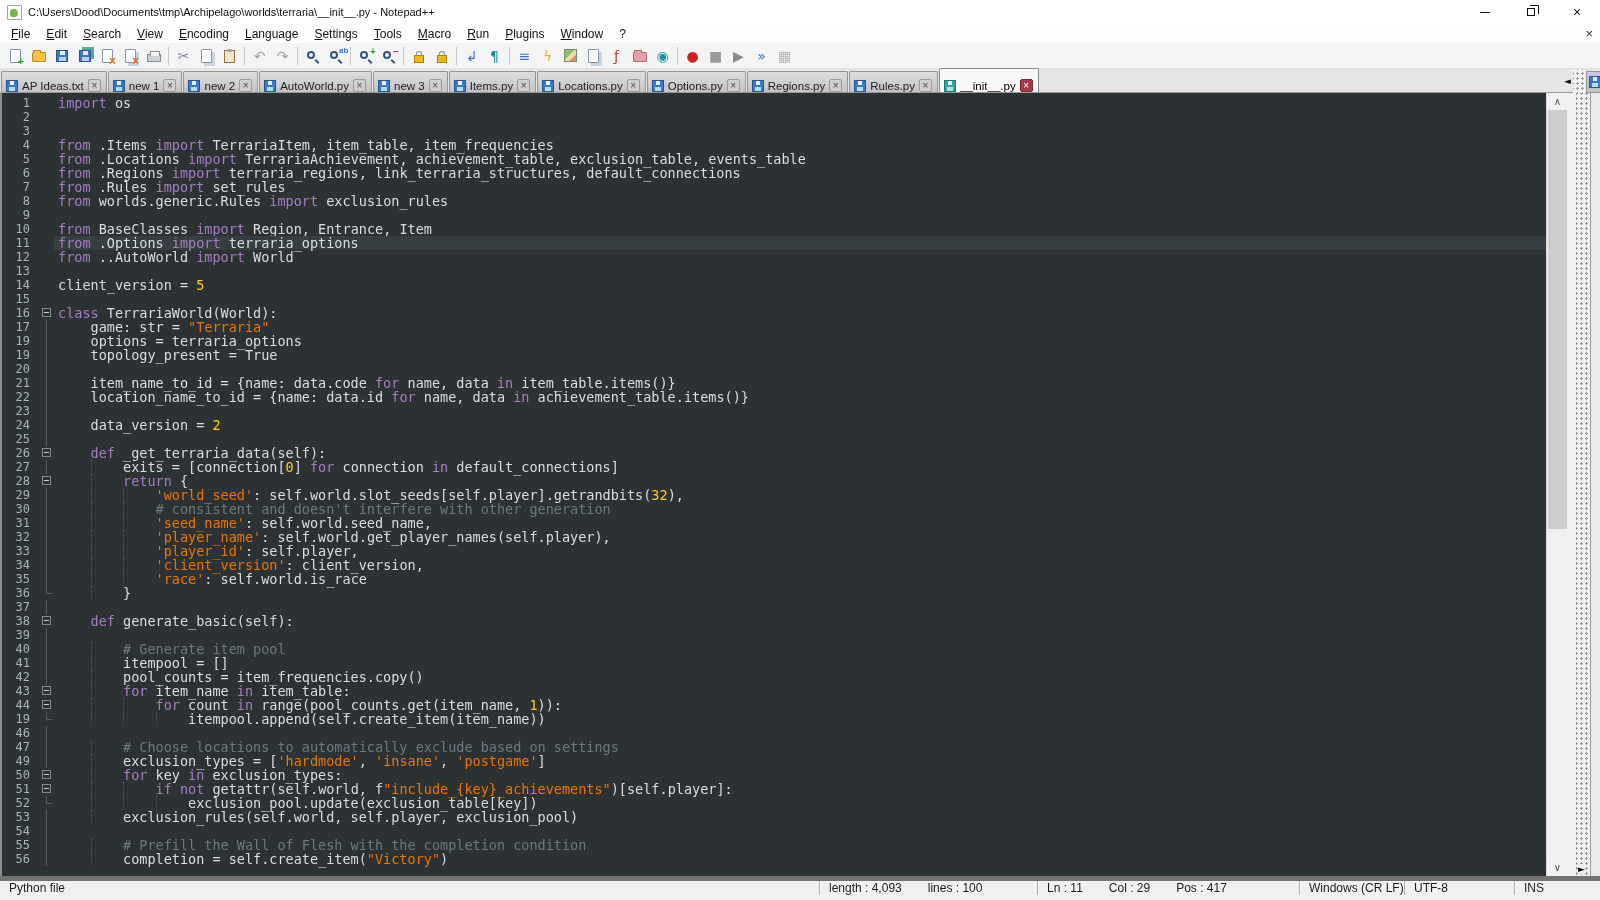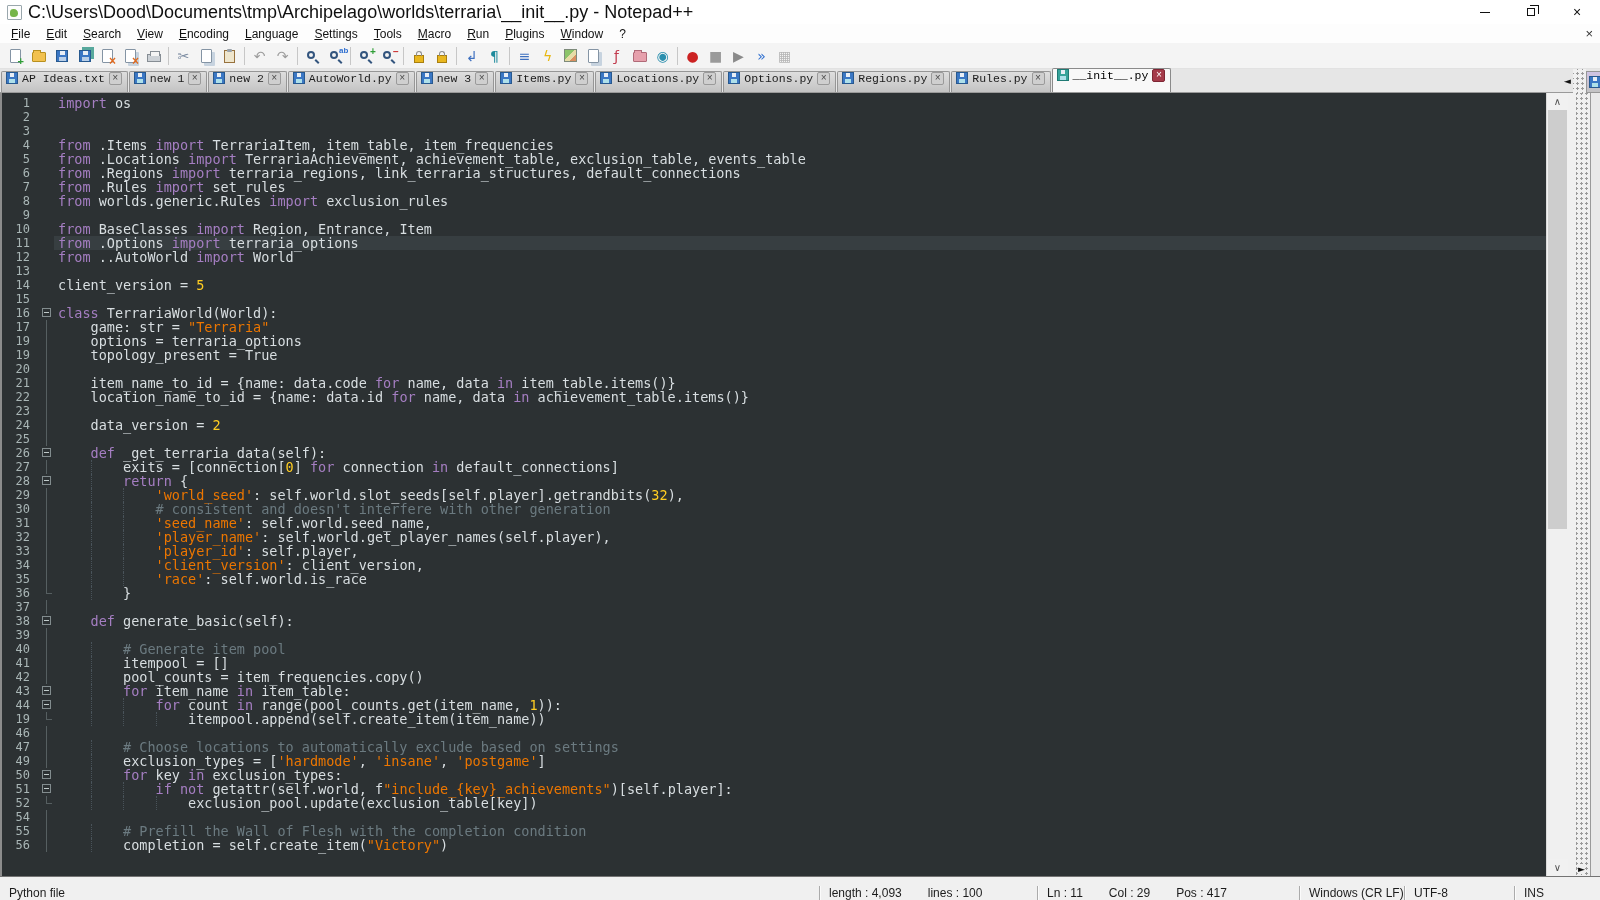--- a/index.html
+++ b/index.html
@@ -9,21 +9,21 @@
   }
   *{margin:0;padding:0;box-sizing:border-box;}
   html,body{width:1600px;height:900px;overflow:hidden;}
   body{font-family:"Liberation Sans",sans-serif;font-size:12px;background:#fff;cursor:default;}
   .win{width:1600px;height:900px;display:flex;flex-direction:column;}
 
   
   .titlebar{height:24px;background:#fff;display:flex;align-items:center;flex:0 0 auto;}
   .applogo{width:15px;height:15px;margin:0 6px 0 7px;background:#fdfdfd;border:1px solid #9aa7ad;position:relative;border-radius:1px;}
   .applogo::after{content:"";position:absolute;left:2px;top:3px;width:8px;height:8px;background:#76b549;border-radius:45% 55% 50% 40%;}
-  .titletext{color:#101010;font-size:18px;white-space:nowrap;}
+  .titletext{color:#101010;font-size:11px;white-space:nowrap;}
   .winbtns{margin-left:auto;display:flex;height:100%;}
   .wbtn{width:46px;height:100%;display:flex;align-items:center;justify-content:center;color:#111;}
   .wbtn .min{width:10px;height:1px;background:#111;display:block;}
   .wbtn .restore{width:8px;height:8px;border:1px solid #111;position:relative;display:block;background:#fff;}
   .wbtn .restore::before{content:"";position:absolute;left:2px;top:-4px;width:8px;height:8px;border:1px solid #111;border-left:none;border-bottom:none;}
   .wbtn.close-b{font-size:14px;}
 
   
   .menubar{height:19px;background:#fdfdfd;display:flex;align-items:center;padding-left:3px;position:relative;flex:0 0 auto;}
   .menu-item{padding:1px 8px;color:#111;white-space:pre;}
@@ -56,21 +56,21 @@
   .sh-mag::after{content:"";position:absolute;width:2px;height:5px;background:#33557e;left:7px;top:6px;transform:rotate(-45deg);}
   .sh-mag.plus::before{content:"+";position:absolute;left:8px;top:-7px;color:#2f9e36;font-weight:bold;font-size:10px;}
   .sh-mag.minus::before{content:"−";position:absolute;left:8px;top:-7px;color:#cc3333;font-weight:bold;font-size:10px;}
   .sh-mag.ab::before{content:"ab";position:absolute;left:7px;top:-7px;color:#2f6fd0;font-size:8px;font-weight:bold;}
   .sh-lock{width:10px;height:8px;background:#e9b71f;border:1px solid #a87f10;margin-top:6px;position:relative;}
   .sh-lock::before{content:"";position:absolute;top:-5px;left:1px;width:4px;height:4px;border:1.5px solid #8e8e8e;border-bottom:none;border-radius:4px 4px 0 0;}
   .sh-map{width:13px;height:13px;border:1px solid #7d8a7a;background:linear-gradient(135deg,#8cc46a 0 45%,#e6dca6 45% 70%,#d98f5f 70% 100%);}
 
   
   .tabbar{height:24px;background:#e6e6e6;display:flex;align-items:flex-end;border-bottom:1px solid #9a9a9a;position:relative;flex:0 0 auto;}
-  .tab{height:21px;margin-top:3px;display:flex;align-items:flex-start;gap:4px;padding:0 5px 0 4px;background:linear-gradient(#dedede,#c3c3c3);border:1px solid #969696;border-bottom:none;border-radius:2px 2px 0 0;margin-left:1px;font-family:Liberation Mono, monospace;}
+  .tab{height:21px;margin-top:3px;display:flex;align-items:flex-end;gap:4px;padding:0 5px 0 4px;background:linear-gradient(#dedede,#c3c3c3);border:1px solid #969696;border-bottom:none;border-radius:2px 2px 0 0;margin-left:1px;}
   .tab.active{height:24px;margin-top:0;background:#f8f8f8;border-color:#8a8a8a;}
   .tab-label{font-size:11.5px;color:#1c1c1c;white-space:pre;}
   .tab.active .tab-label{color:#000;}
   .tfloppy{width:12px;height:12px;background:#3b77c4;border:1px solid #27598f;position:relative;flex:0 0 auto;}
   .tfloppy::before{content:"";position:absolute;top:0;left:3px;width:4px;height:4px;background:#e8eef5;}
   .tfloppy::after{content:"";position:absolute;bottom:0;left:2px;width:6px;height:4px;background:#aee0ea;}
   .tab.active .tfloppy{background:#37a39a;border-color:#1f7a74;}
   .tab-close{width:13px;height:13px;display:flex;align-items:center;justify-content:center;font-size:10px;color:#4a4a4a;background:#cfcfcf;border:1px solid #9a9a9a;border-radius:2px;line-height:1;}
   .tab.active .tab-close{background:var(--active-tab-close-bg);border-color:#7e2634;color:#fff;}
   .tab-right{position:absolute;right:0;top:0;height:24px;display:flex;align-items:center;}
@@ -102,21 +102,21 @@
   .vscroll{width:22px;flex:0 0 auto;background:#f0f0f0;display:flex;flex-direction:column;border-left:1px solid #dadada;}
   .sarrow{height:17px;background:#f1f1f1;color:#505050;display:flex;align-items:center;justify-content:center;font-size:10px;font-family:"DejaVu Sans",sans-serif;flex:0 0 auto;}
   .strack{flex:1 1 auto;position:relative;}
   .sthumb{position:absolute;top:0;left:1px;right:1px;height:56%;background:#cdcdcd;}
   .dockgap{width:8px;background:#f0f0f0;flex:0 0 auto;}
   .splitter{width:14px;flex:0 0 auto;background:#f0f0f0;background-image:radial-gradient(#9a9a9a 1px,transparent 1.2px);background-size:5px 5px;background-position:3px 3px;position:relative;}
   .split-btm{position:absolute;bottom:2px;left:2px;color:#111;font-size:9px;font-family:"DejaVu Sans",sans-serif;background:#f0f0f0;}
   .sliver{width:10px;flex:0 0 auto;background:#e9e9e9;border-left:1px solid #9a9a9a;}
 
   
-  .statusbar{height:24px;background:#f0f0f0;border-top:1px solid #737373;display:flex;align-items:flex-end;font-size:12px;color:#1c1c1c;flex:0 0 auto;}
+  .statusbar{height:24px;background:#f0f0f0;border-top:5px solid #737373;display:flex;align-items:flex-start;font-size:12px;color:#1c1c1c;flex:0 0 auto;}
   .sb-sec{display:flex;align-items:center;padding:0 9px;border-left:1px solid #ababab;box-shadow:inset 1px 0 #fbfbfb;white-space:pre;}
   .sb-sec:first-child{border-left:none;box-shadow:none;flex:1 1 auto;}
   .sb-gap{display:inline-block;width:26px;}
   .w-len{width:218px;}.w-pos{width:262px;}.w-eol{width:105px;}.w-enc{width:110px;}.w-ins{width:86px;}
 </style>
 </head>
 <body>
 
 <div class="win">
 
@@ -374,20 +374,21 @@
         <div class="row"><span class="ln">42</span><span class="fold f-m"></span><span class="code"><span class="tok-d">        pool_counts = item_frequencies.copy()</span><i class="guide" style="left: calc(4ch + 4px);"></i></span></div>
         <div class="row"><span class="ln">43</span><span class="fold"><i class="fbox"></i></span><span class="code"><span class="tok-d">        </span><span class="tok-k">for</span><span class="tok-d"> item_name </span><span class="tok-k">in</span><span class="tok-d"> item_table:</span><i class="guide" style="left: calc(4ch + 4px);"></i></span></div>
         <div class="row"><span class="ln">44</span><span class="fold"><i class="fbox"></i></span><span class="code"><span class="tok-d">            </span><span class="tok-k">for</span><span class="tok-d"> count </span><span class="tok-k">in</span><span class="tok-d"> range(pool_counts.get(item_name, </span><span class="tok-n">1</span><span class="tok-d">)):</span><i class="guide" style="left: calc(4ch + 4px);"></i><i class="guide" style="left: calc(8ch + 4px);"></i></span></div>
         <div class="row"><span class="ln">19</span><span class="fold f-e"></span><span class="code"><span class="tok-d">                itempool.append(self.create_item(item_name))</span><i class="guide" style="left: calc(4ch + 4px);"></i><i class="guide" style="left: calc(8ch + 4px);"></i><i class="guide" style="left: calc(12ch + 4px);"></i></span></div>
         <div class="row"><span class="ln">46</span><span class="fold f-m"></span><span class="code"></span></div>
         <div class="row"><span class="ln">47</span><span class="fold f-m"></span><span class="code"><span class="tok-d">        </span><span class="tok-c"># Choose locations to automatically exclude based on settings</span><i class="guide" style="left: calc(4ch + 4px);"></i></span></div>
         <div class="row"><span class="ln">49</span><span class="fold f-m"></span><span class="code"><span class="tok-d">        exclusion_types = [</span><span class="tok-s">'hardmode'</span><span class="tok-d">, </span><span class="tok-s">'insane'</span><span class="tok-d">, </span><span class="tok-s">'postgame'</span><span class="tok-d">]</span><i class="guide" style="left: calc(4ch + 4px);"></i></span></div>
         <div class="row"><span class="ln">50</span><span class="fold"><i class="fbox"></i></span><span class="code"><span class="tok-d">        </span><span class="tok-k">for</span><span class="tok-d"> key </span><span class="tok-k">in</span><span class="tok-d"> exclusion_types:</span><i class="guide" style="left: calc(4ch + 4px);"></i></span></div>
         <div class="row"><span class="ln">51</span><span class="fold"><i class="fbox"></i></span><span class="code"><span class="tok-d">            </span><span class="tok-k">if</span><span class="tok-d"> </span><span class="tok-k">not</span><span class="tok-d"> getattr(self.world, f</span><span class="tok-s">"include_{key}_achievements"</span><span class="tok-d">)[self.player]:</span><i class="guide" style="left: calc(4ch + 4px);"></i><i class="guide" style="left: calc(8ch + 4px);"></i></span></div>
         <div class="row"><span class="ln">52</span><span class="fold f-e"></span><span class="code"><span class="tok-d">                exclusion_pool.update(exclusion_table[key])</span><i class="guide" style="left: calc(4ch + 4px);"></i><i class="guide" style="left: calc(8ch + 4px);"></i><i class="guide" style="left: calc(12ch + 4px);"></i></span></div>
+        <div class="row"><span class="ln">53</span><span class="fold f-m"></span><span class="code"><span class="tok-d">        exclusion_rules(self.world, self.player, exclusion_pool)</span><i class="guide" style="left: calc(4ch + 4px);"></i></span></div>
         <div class="row"><span class="ln">54</span><span class="fold f-m"></span><span class="code"></span></div>
         <div class="row"><span class="ln">55</span><span class="fold f-m"></span><span class="code"><span class="tok-d">        </span><span class="tok-c"># Prefill the Wall of Flesh with the completion condition</span><i class="guide" style="left: calc(4ch + 4px);"></i></span></div>
         <div class="row"><span class="ln">56</span><span class="fold f-m"></span><span class="code"><span class="tok-d">        completion = self.create_item(</span><span class="tok-s">"Victory"</span><span class="tok-d">)</span><i class="guide" style="left: calc(4ch + 4px);"></i></span></div>
       </div>
     <div class="vscroll">
       <span class="sarrow">∧</span>
       <span class="strack">
           <span class="sthumb"></span>
         </span>
       <span class="sarrow">∨</span>

